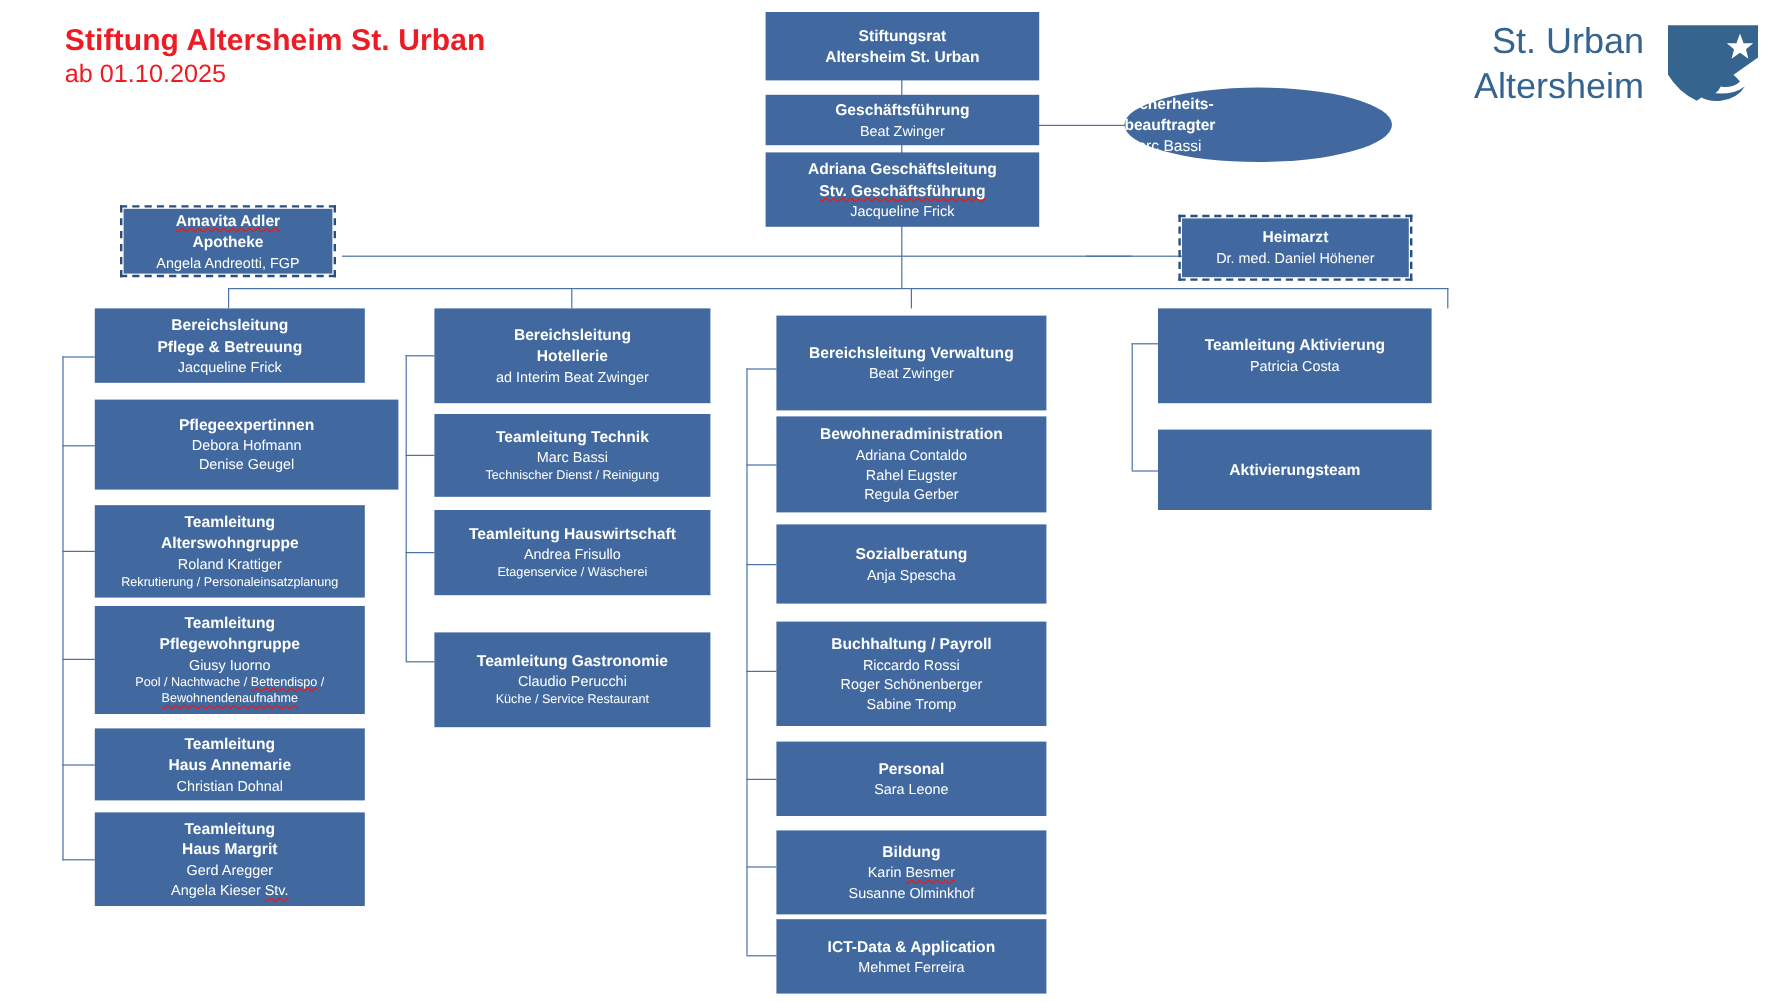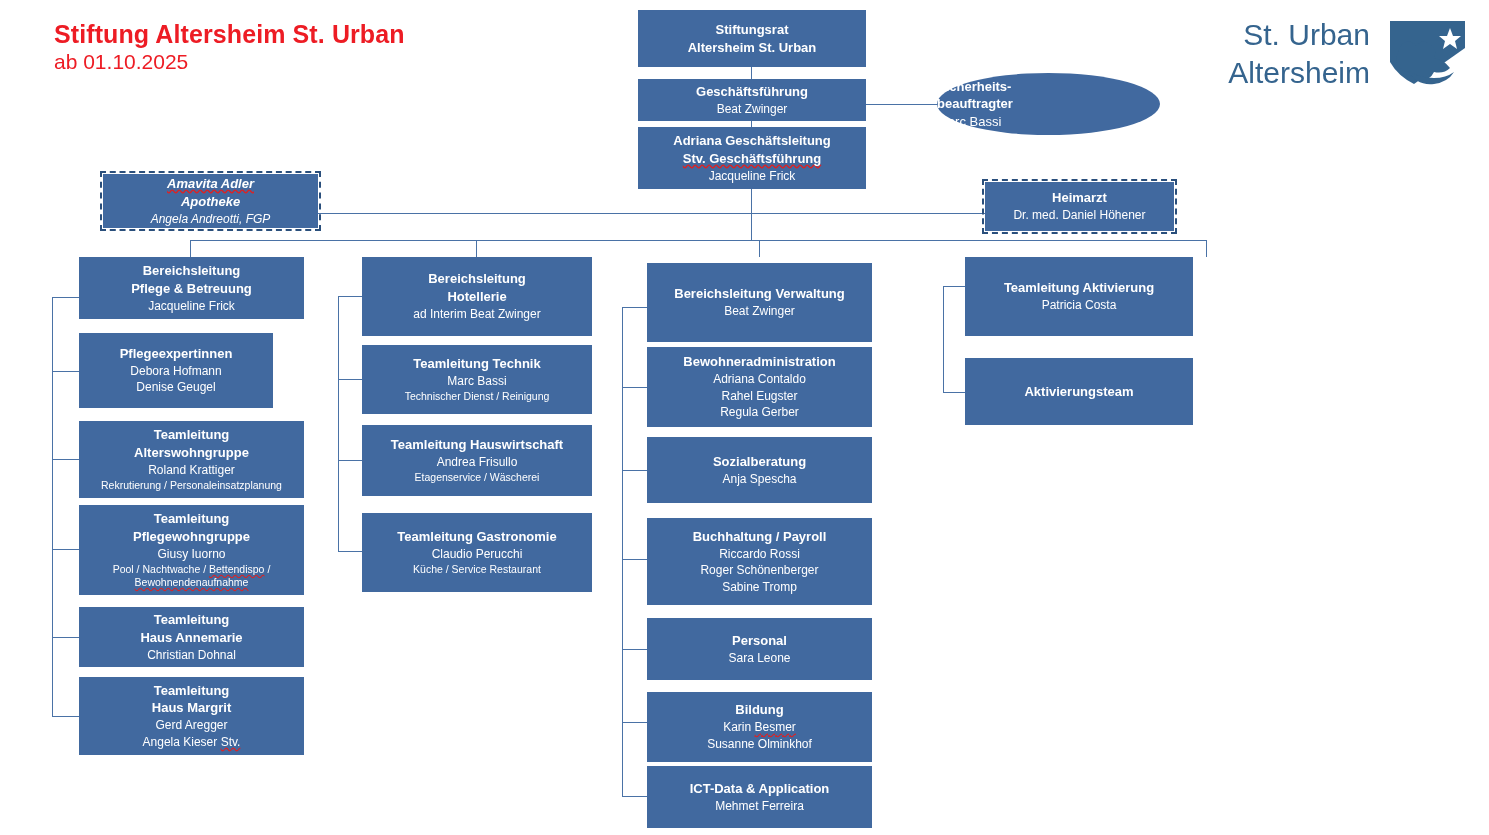--- a/index.html
+++ b/index.html
@@ -119,37 +119,37 @@
   <div class="l2"><span class="sq">Stv. Geschäftsführung</span></div>
   <div class="p">Jacqueline Frick</div>
 </div>
 
 <div class="ellipse" style="left:937px;top:73px;width:223px;height:62px;">
   <div class="l1">Sicherheits-</div>
   <div class="l1">beauftragter</div>
   <div class="p">Marc Bassi</div>
 </div>
 
-<div class="node sel" style="left:103px;top:174px;width:215px;height:54px;font-style:italic;">
+<div class="node sel" style="left:103px;top:174px;width:174px;height:54px;">
   <div class="l1"><span class="sq">Amavita Adler</span></div>
   <div class="l2">Apotheke</div>
   <div class="p">Angela Andreotti, FGP</div>
 </div>
 
 <div class="node sel" style="left:985px;top:182px;width:189px;height:49px;">
   <div class="l1">Heimarzt</div>
   <div class="p">Dr. med. Daniel Höhener</div>
 </div>
 
 <div class="node" style="left:79px;top:257px;width:225px;height:62px;">
   <div class="l1">Bereichsleitung</div>
   <div class="l2">Pflege &amp; Betreuung</div>
   <div class="p">Jacqueline Frick</div>
 </div>
-<div class="node" style="left:79px;top:333px;width:194px;height:75px;">
+<div class="node" style="left:79px;top:333px;width:253px;height:75px;">
   <div class="l1">Pflegeexpertinnen</div>
   <div class="p">Debora Hofmann</div>
   <div class="p">Denise Geugel</div>
 </div>
 <div class="node" style="left:79px;top:421px;width:225px;height:77px;">
   <div class="l1">Teamleitung</div>
   <div class="l2">Alterswohngruppe</div>
   <div class="p">Roland Krattiger</div>
   <div class="sub">Rekrutierung / Personaleinsatzplanung</div>
 </div>
@@ -180,21 +180,21 @@
 <div class="node" style="left:362px;top:345px;width:230px;height:69px;">
   <div class="l1">Teamleitung Technik</div>
   <div class="p">Marc Bassi</div>
   <div class="sub">Technischer Dienst / Reinigung</div>
 </div>
 <div class="node" style="left:362px;top:425px;width:230px;height:71px;">
   <div class="l1">Teamleitung Hauswirtschaft</div>
   <div class="p">Andrea Frisullo</div>
   <div class="sub">Etagenservice / Wäscherei</div>
 </div>
-<div class="node" style="left:362px;top:513px;width:230px;height:79px;">
+<div class="node" style="left:362px;top:527px;width:230px;height:79px;">
   <div class="l1">Teamleitung Gastronomie</div>
   <div class="p">Claudio Perucchi</div>
   <div class="sub">Küche / Service Restaurant</div>
 </div>
 
 <div class="node" style="left:647px;top:263px;width:225px;height:79px;">
   <div class="l1">Bereichsleitung Verwaltung</div>
   <div class="p">Beat Zwinger</div>
 </div>
 <div class="node" style="left:647px;top:347px;width:225px;height:80px;">

